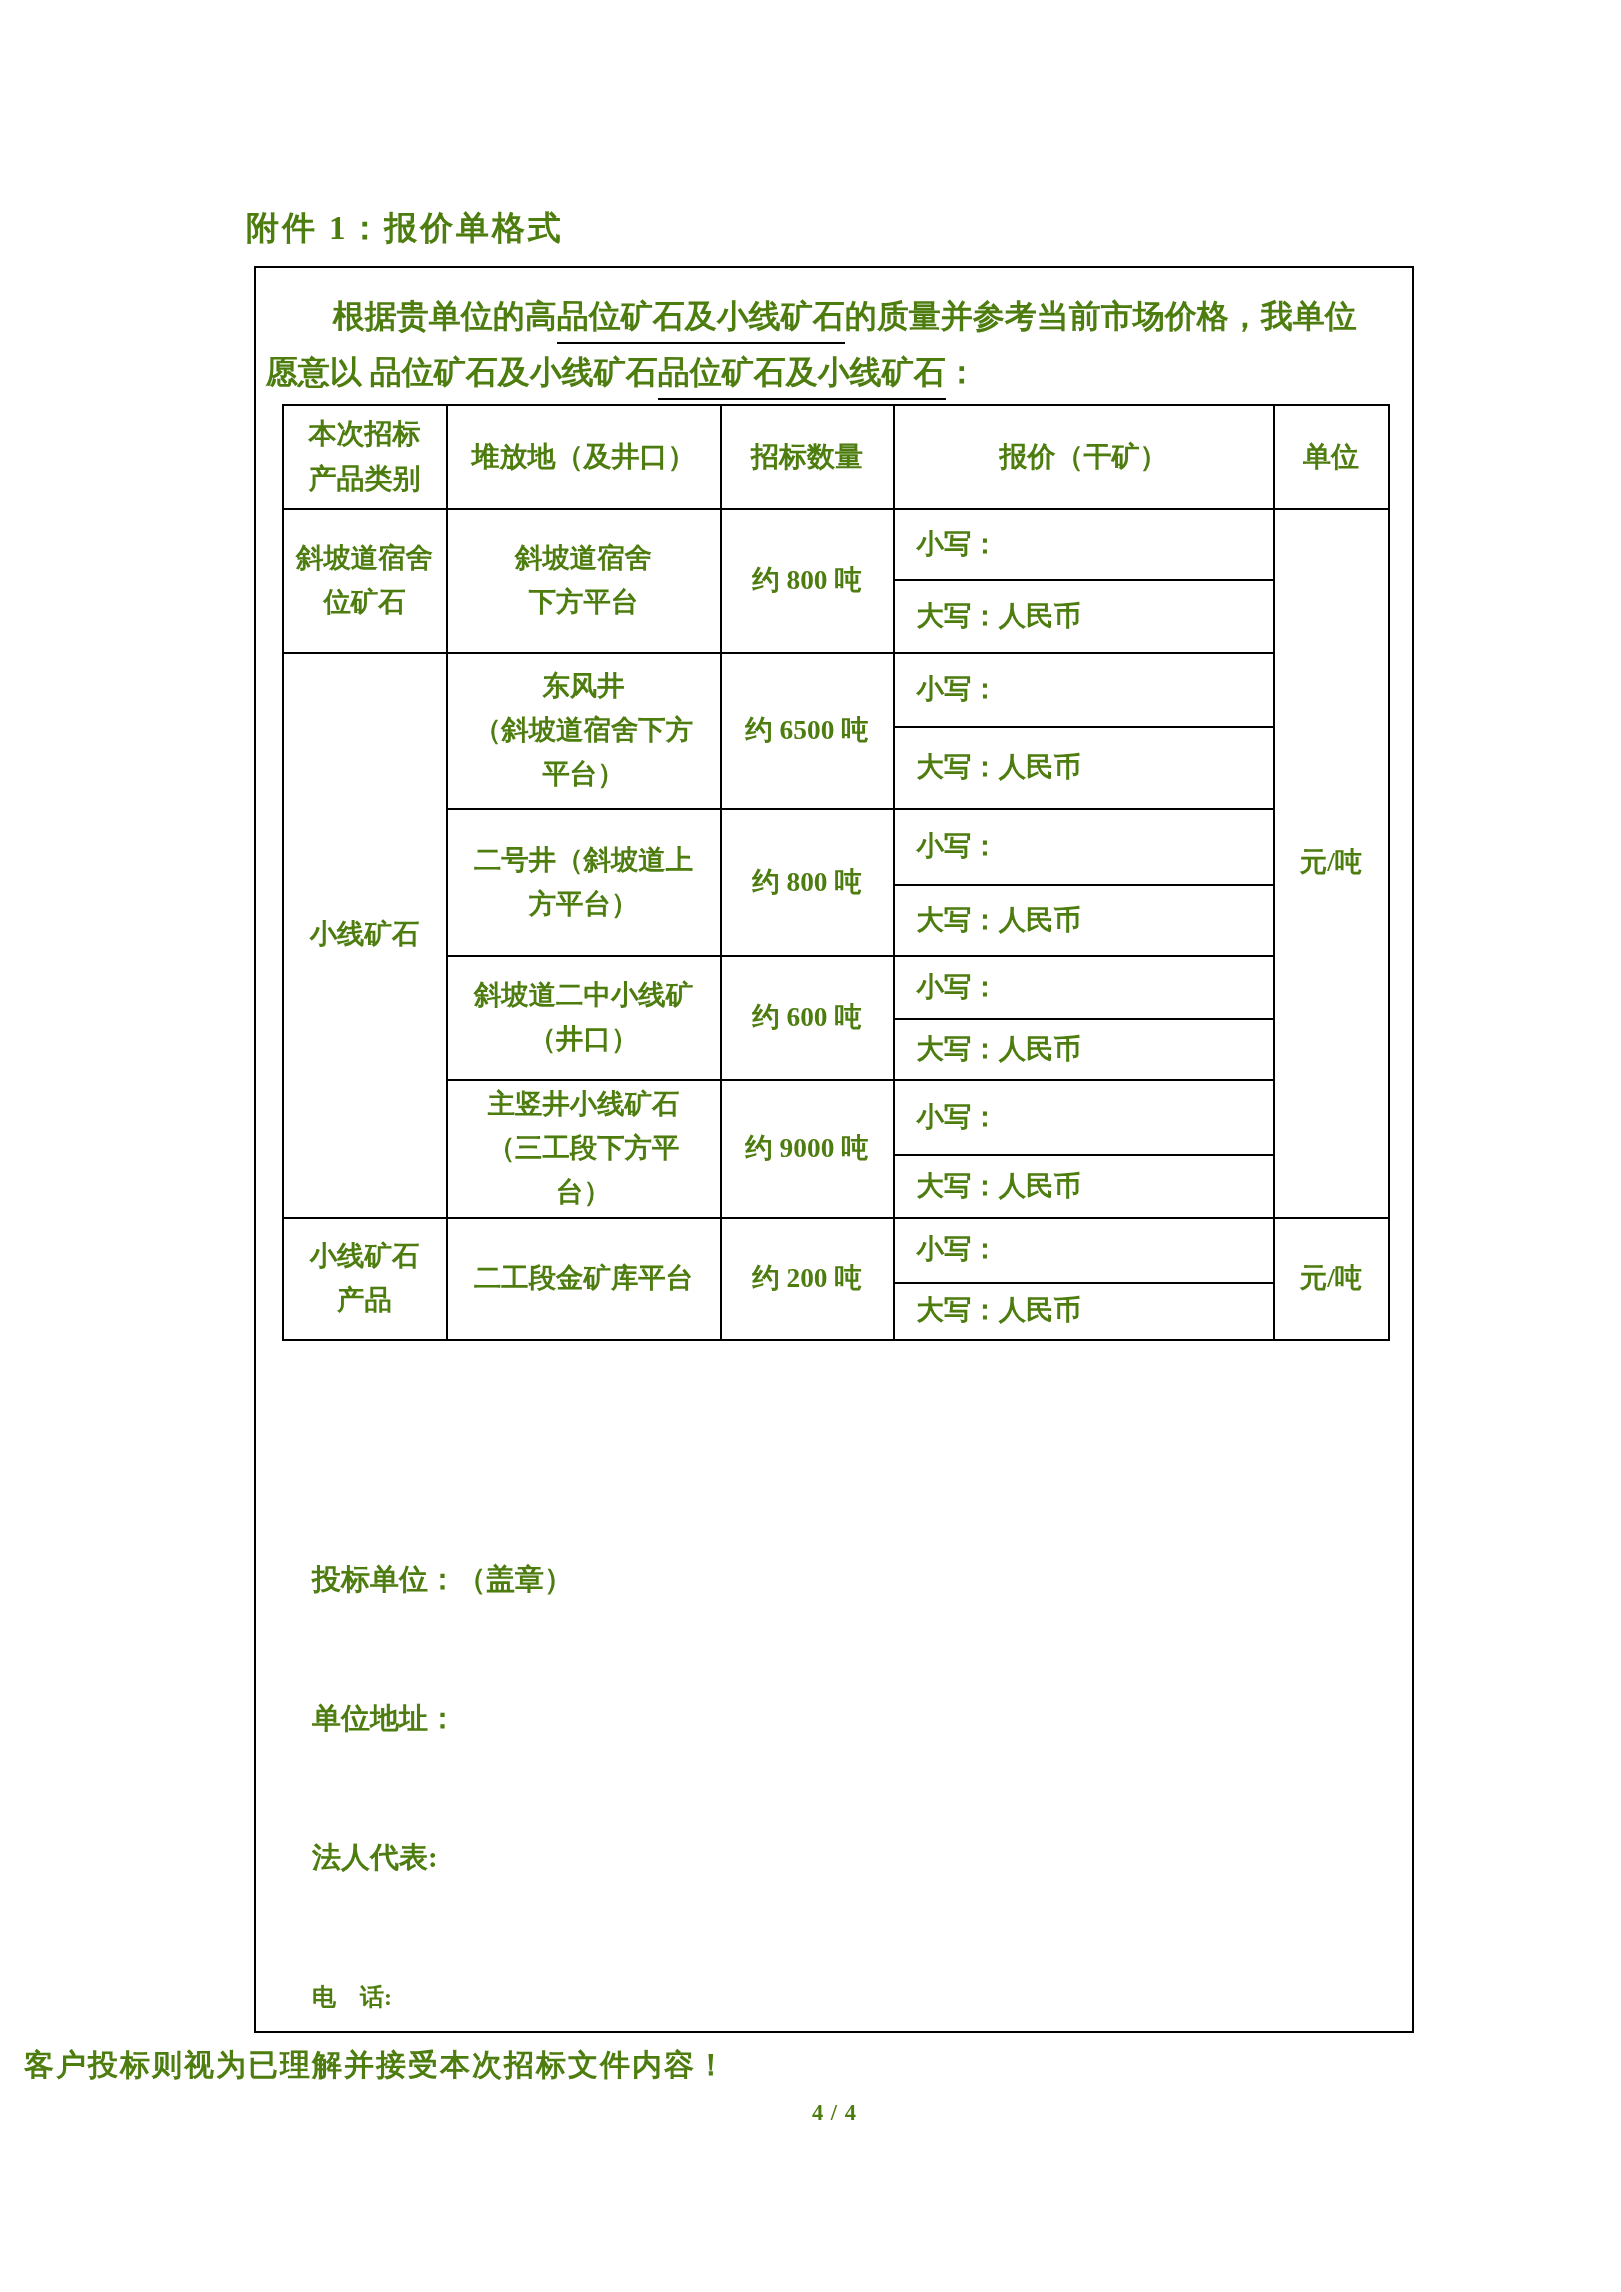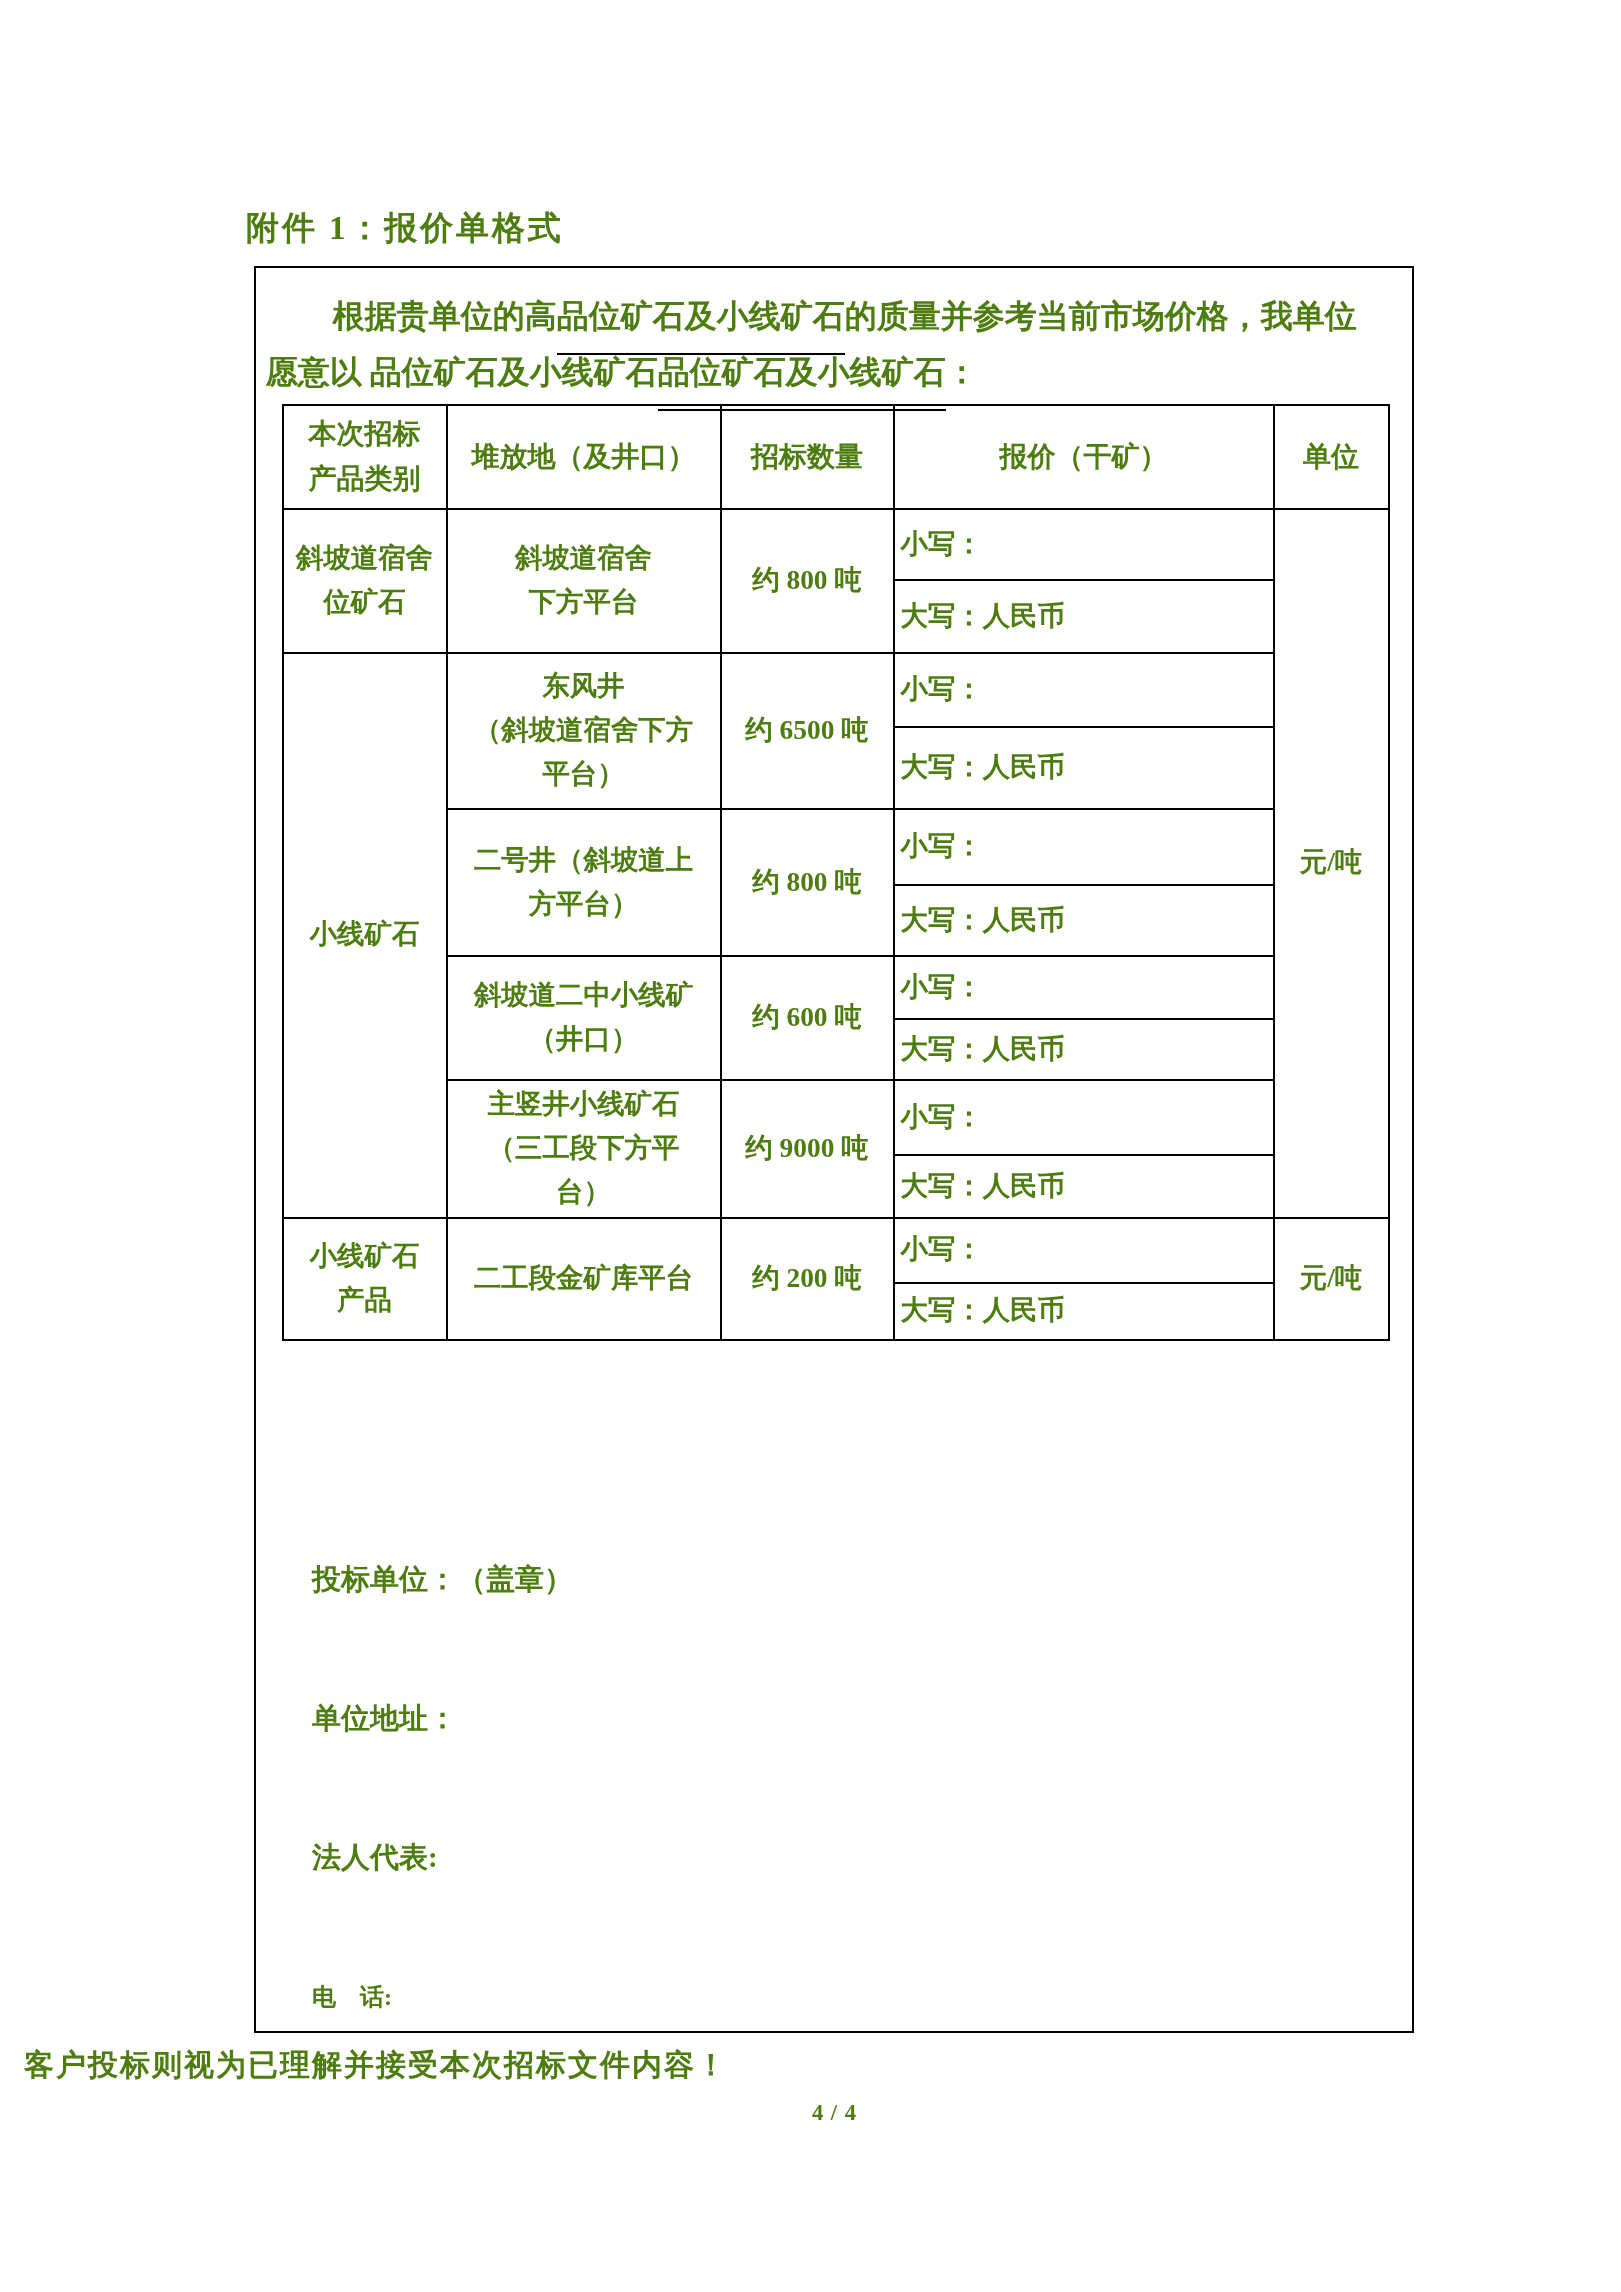--- a/index.html
+++ b/index.html
@@ -23,35 +23,35 @@
     position:absolute; left:230px; top:266px;
     width:1160px; height:1767px;
     border:2.9px solid #000000;
   }
   .intro {
     position:absolute; left:9.8px; top:19.6px; width:1129px;
     font-size:32px; line-height:56px;
   }
   .intro-line { white-space:nowrap; }
   .intro-line.first { text-indent:67px; }
-  .uline { border-bottom:2.9px solid #000000; padding-bottom:19px; }
+  .uline { border-bottom:2.9px solid #000000; padding-bottom:8px; }
   .quote-table {
     position:absolute; left:25.5px; top:136px;
     width:1106px;
     border-collapse:collapse; table-layout:fixed;
     font-size:27.4px; line-height:1.6;
   }
   .quote-table td {
     border:solid #000000; border-width:2.9px 2px;
     text-align:center; vertical-align:middle;
     white-space:pre-line;
     padding:2px 3.9px;
   }
   .quote-table td.hc { font-size:28px; }
-  .quote-table td.price { text-align:left; padding-left:6px; }
+  .quote-table td.price { text-align:left; padding-left:22px; }
   .promise {
     position:absolute; left:7.8px; top:1155px; width:1142px;
     font-size:26.5px; text-indent:65px; white-space:nowrap;
   }
   .flabel { position:absolute; left:56px; font-size:29px; white-space:nowrap; }
   .flabel.bidder  { top:1292px; }
   .flabel.address { top:1431px; }
   .flabel.legal   { top:1570px; }
   .flabel.phone   { top:1713px; font-size:24px; }
   .acceptance {

